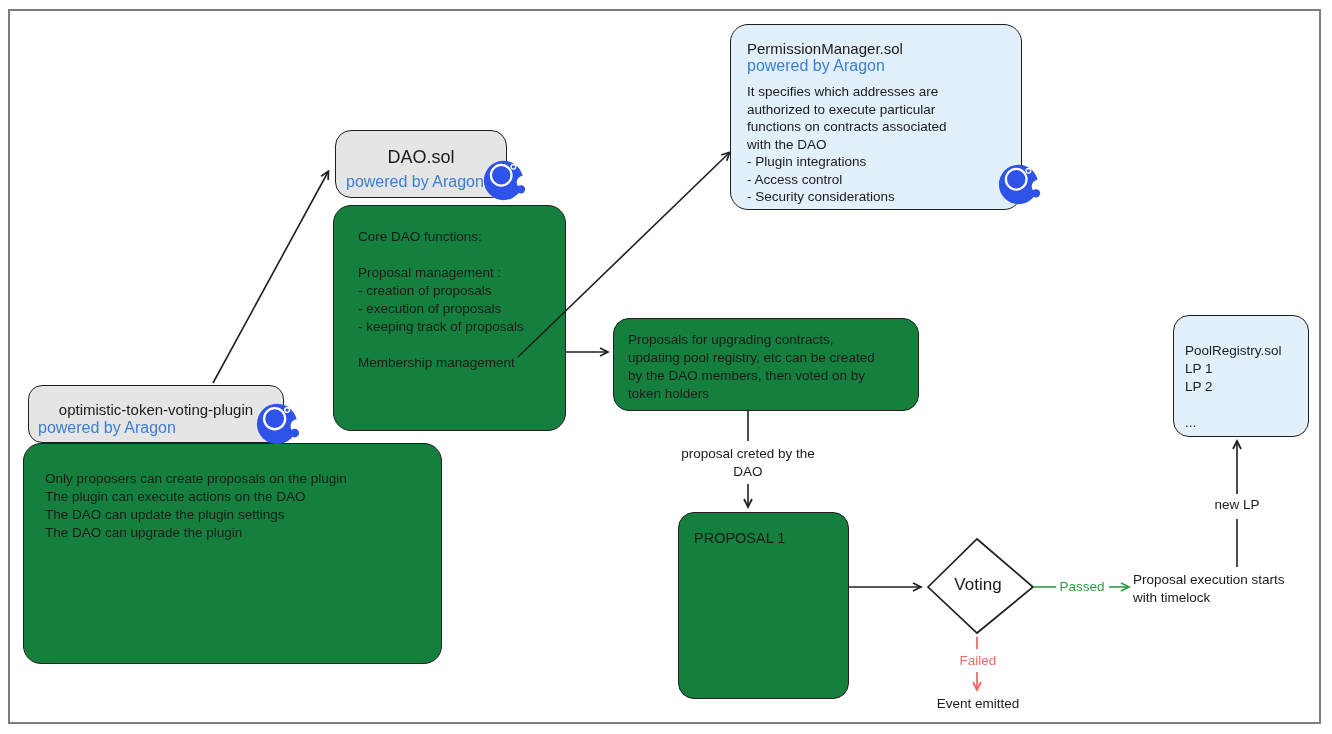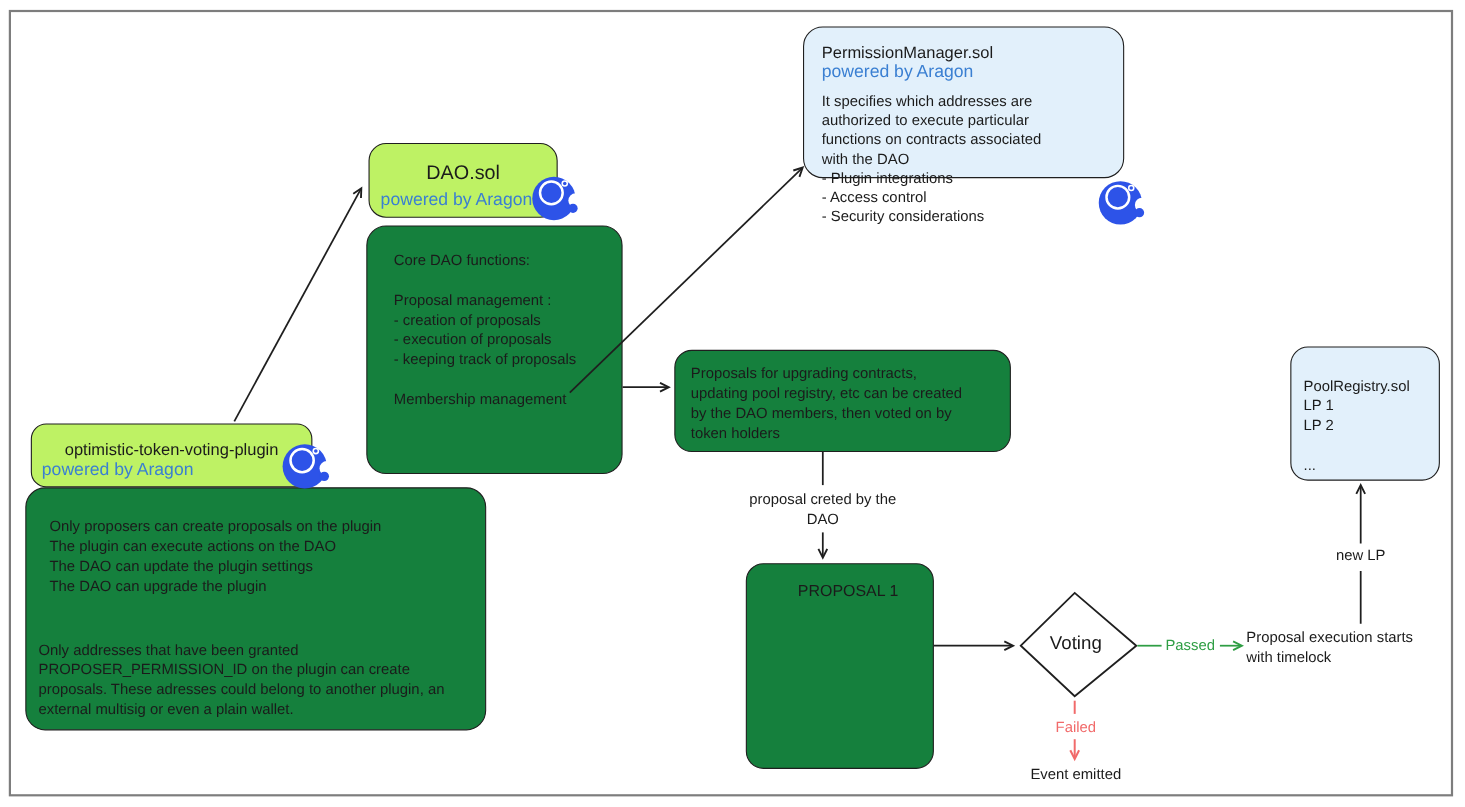--- a/index.html
+++ b/index.html
@@ -2,38 +2,38 @@
 <html><head>
 <meta charset="utf-8">
 <style>
   html,body{margin:0;padding:0;background:#fff;}
   body{width:1332px;height:734px;position:relative;overflow:hidden;
        font-family:"Liberation Sans",sans-serif;color:#1b1b1b;}
   .frame{position:absolute;left:8px;top:9px;width:1313px;height:715px;
          border:2px solid #7d7d7d;box-sizing:border-box;z-index:0;}
   .card{position:absolute;border:1.8px solid #1f1f1f;border-radius:18px;
         background:#15803d;box-sizing:border-box;z-index:1;}
-  .card.blue{background:#bef264;z-index:2;}
+  .card.blue{background:#e5e5e5;z-index:2;}
   .card.lightblue{background:#e2f0fb;}
   .body-text{font-size:13.5px;line-height:18px;white-space:pre-line;}
   .powered{font-size:16px;color:#3a7fd2;}
   .logo{position:absolute;width:45px;height:45px;}
   .hdr-title{text-align:center;font-size:15px;}
   .label{position:absolute;font-size:13.5px;line-height:18px;white-space:pre-line;z-index:6;}
   .center{text-align:center;}
   .green{color:#2f9e44;}
   .red{color:#f16a6a;}
   svg.overlay{position:absolute;left:0;top:0;width:1332px;height:734px;z-index:5;pointer-events:none;}
 </style>
 </head>
 <body>
 
 <div class="frame"></div>
 
-<div class="card lightblue" style="left:730px;top:24px;width:292px;height:138px;padding:15px 16px 0 16px;">
+<div class="card lightblue" style="left:730px;top:24px;width:292px;height:186px;padding:15px 16px 0 16px;">
   <div style="font-size:15px;">PermissionManager.sol</div>
   <div class="powered">powered by Aragon</div>
   <div class="body-text" style="margin-top:8px;line-height:17.5px;">It specifies which addresses are
 authorized to execute particular
 functions on contracts associated
 with the DAO
 - Plugin integrations
 - Access control
 - Security considerations</div>
   <span class="logo" style="left:266px;top:136px;">
@@ -87,35 +87,31 @@
       <circle cx="33.5" cy="10.5" r="1.7" fill="#2d53e8"></circle>
     </svg>
   </span>
 </div>
 
 <div class="card" style="left:23px;top:443px;width:419px;height:221px;">
   <div class="body-text" style="margin:26px 0 0 21px;">Only proposers can create proposals on the plugin
 The plugin can execute actions on the DAO
 The DAO can update the plugin settings
 The DAO can upgrade the plugin</div>
-  <div class="body-text" style="margin:40px 0 0 11px;">Only addresses that have been granted
-PROPOSER_PERMISSION_ID on the plugin can create
-proposals. These adresses could belong to another plugin, an
-external multisig or even a plain wallet.</div>
 </div>
 
 <div class="card" style="left:613px;top:318px;width:306px;height:93px;border-radius:16px;padding:12px 0 0 14px;">
   <div class="body-text">Proposals for upgrading contracts,
 updating pool registry, etc can be created
 by the DAO members, then voted on by
 token holders</div>
 </div>
 
 <div class="card" style="left:678px;top:512px;width:171px;height:187px;border-radius:16px;padding:17px 0 0 15px;">
-  <div style="font-size:14.5px;text-align:center;">PROPOSAL 1</div>
+  <div style="font-size:14.5px;">PROPOSAL 1</div>
 </div>
 
 <div class="card lightblue" style="left:1173px;top:315px;width:136px;height:122px;border-radius:16px;padding:26px 0 0 11px;">
   <div class="body-text">PoolRegistry.sol
 LP 1
 LP 2
 
 ...</div>
 </div>
 

